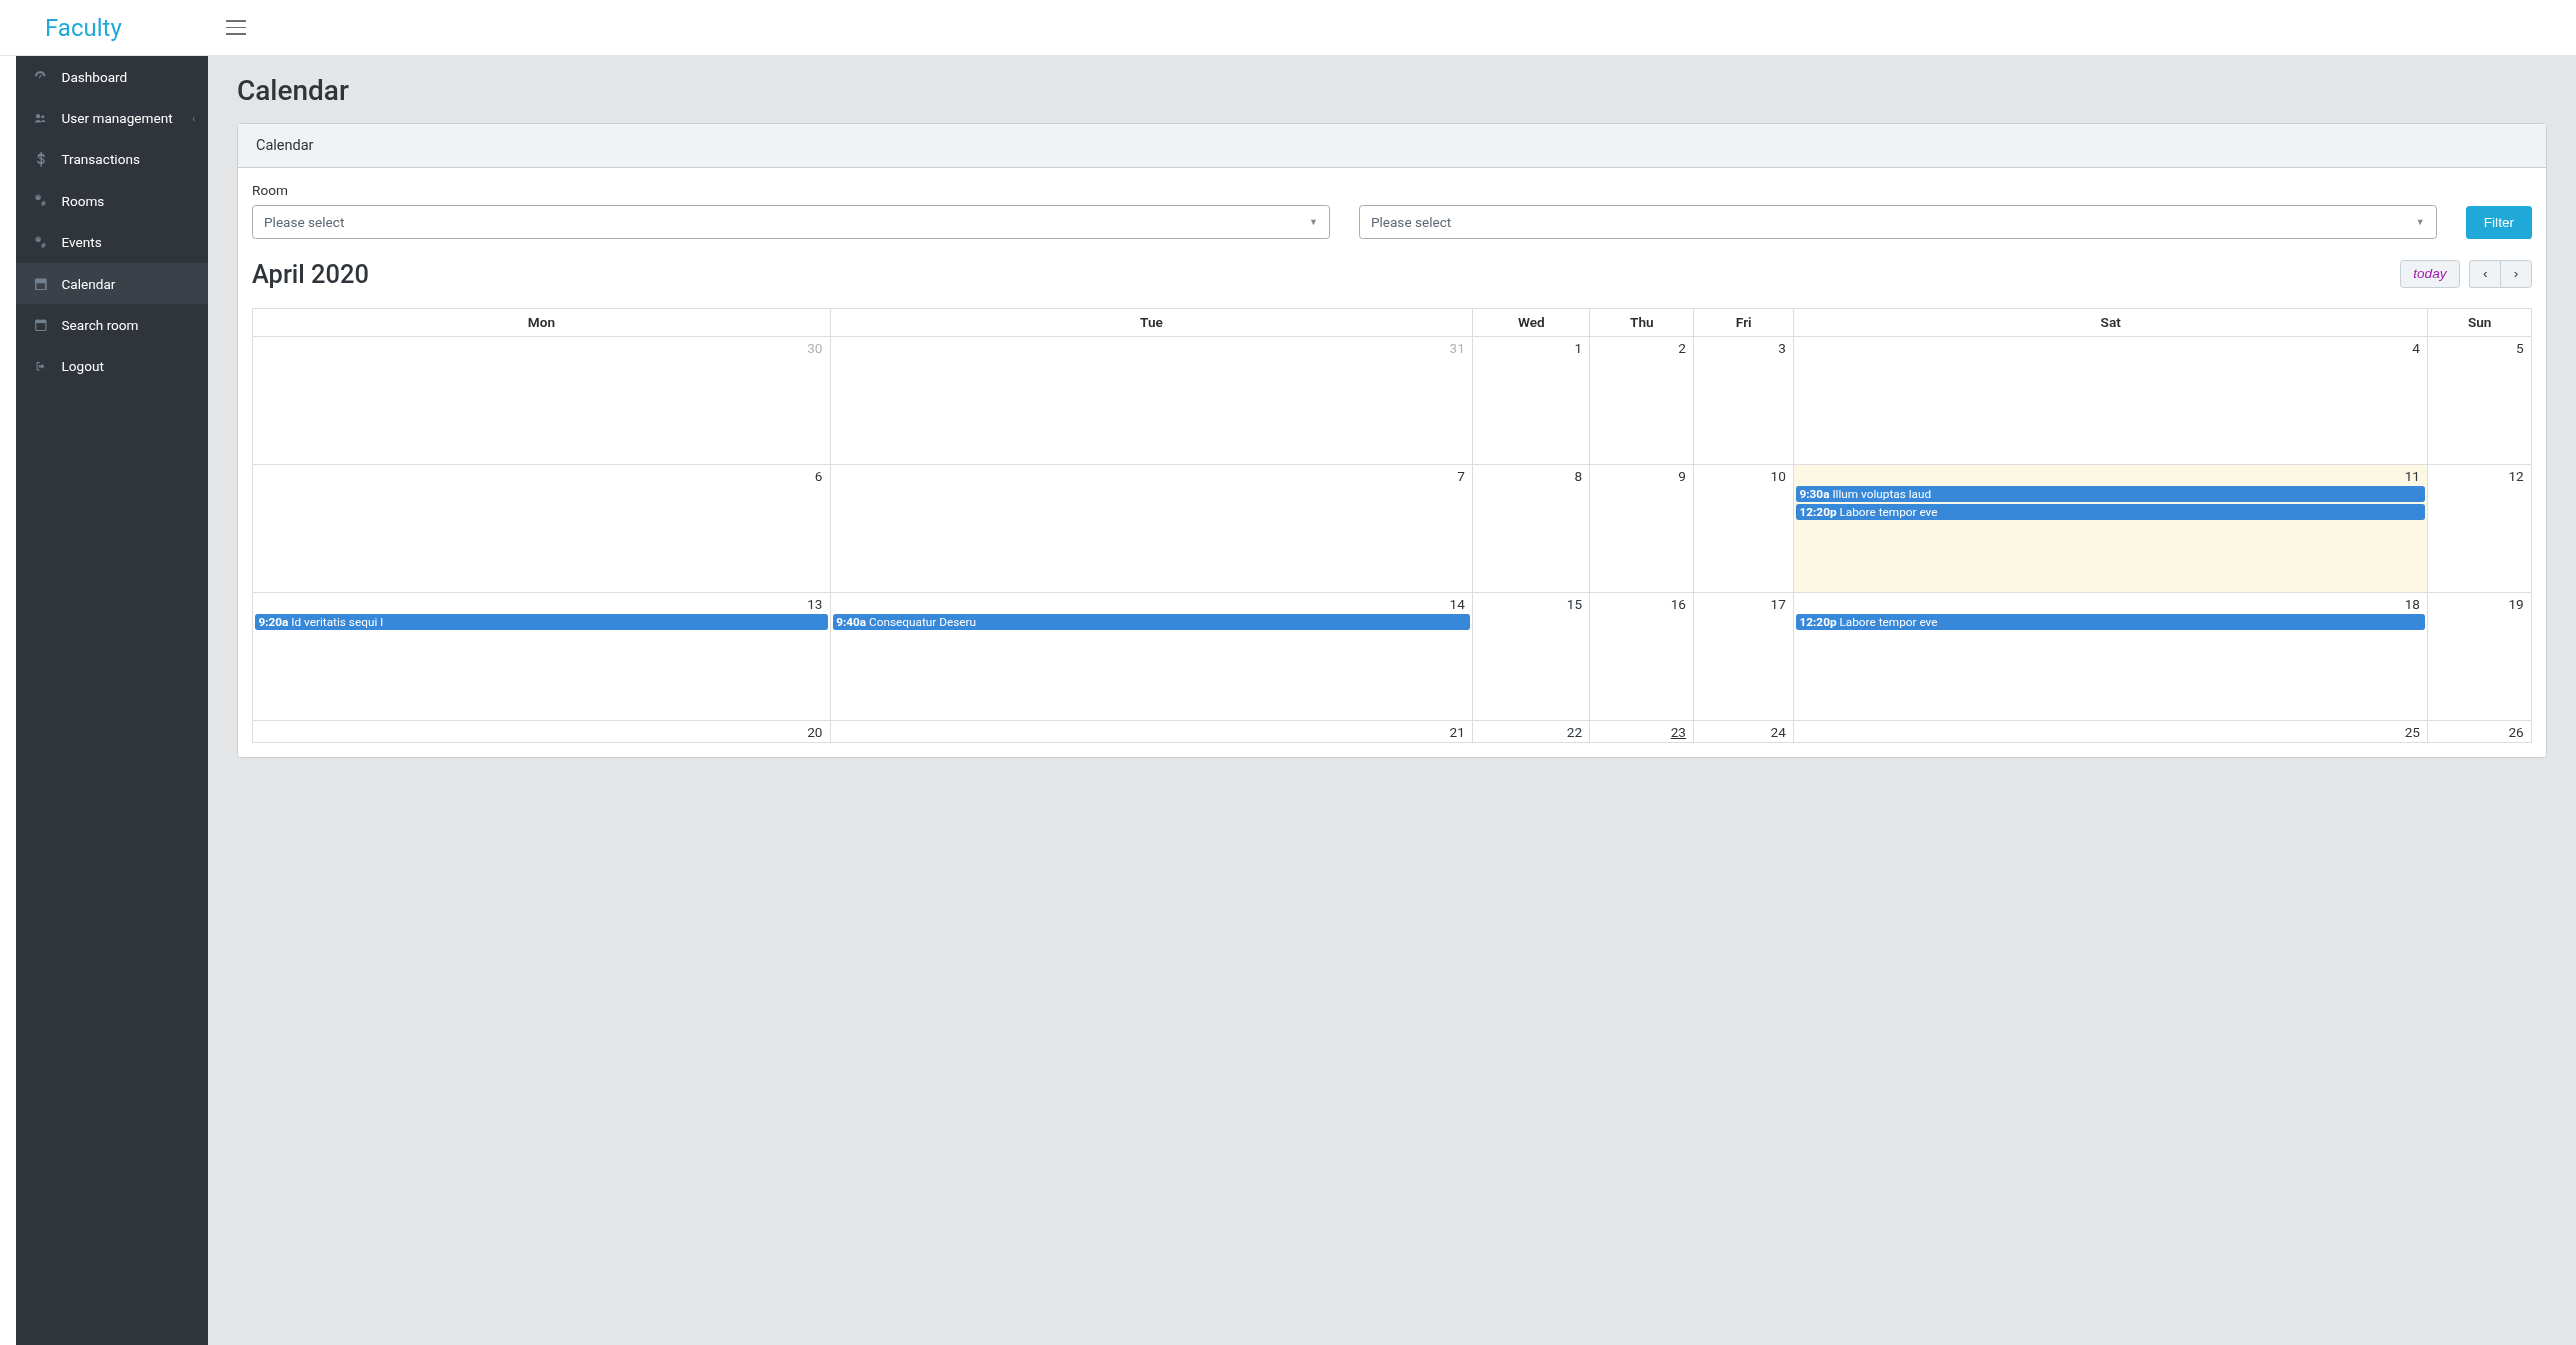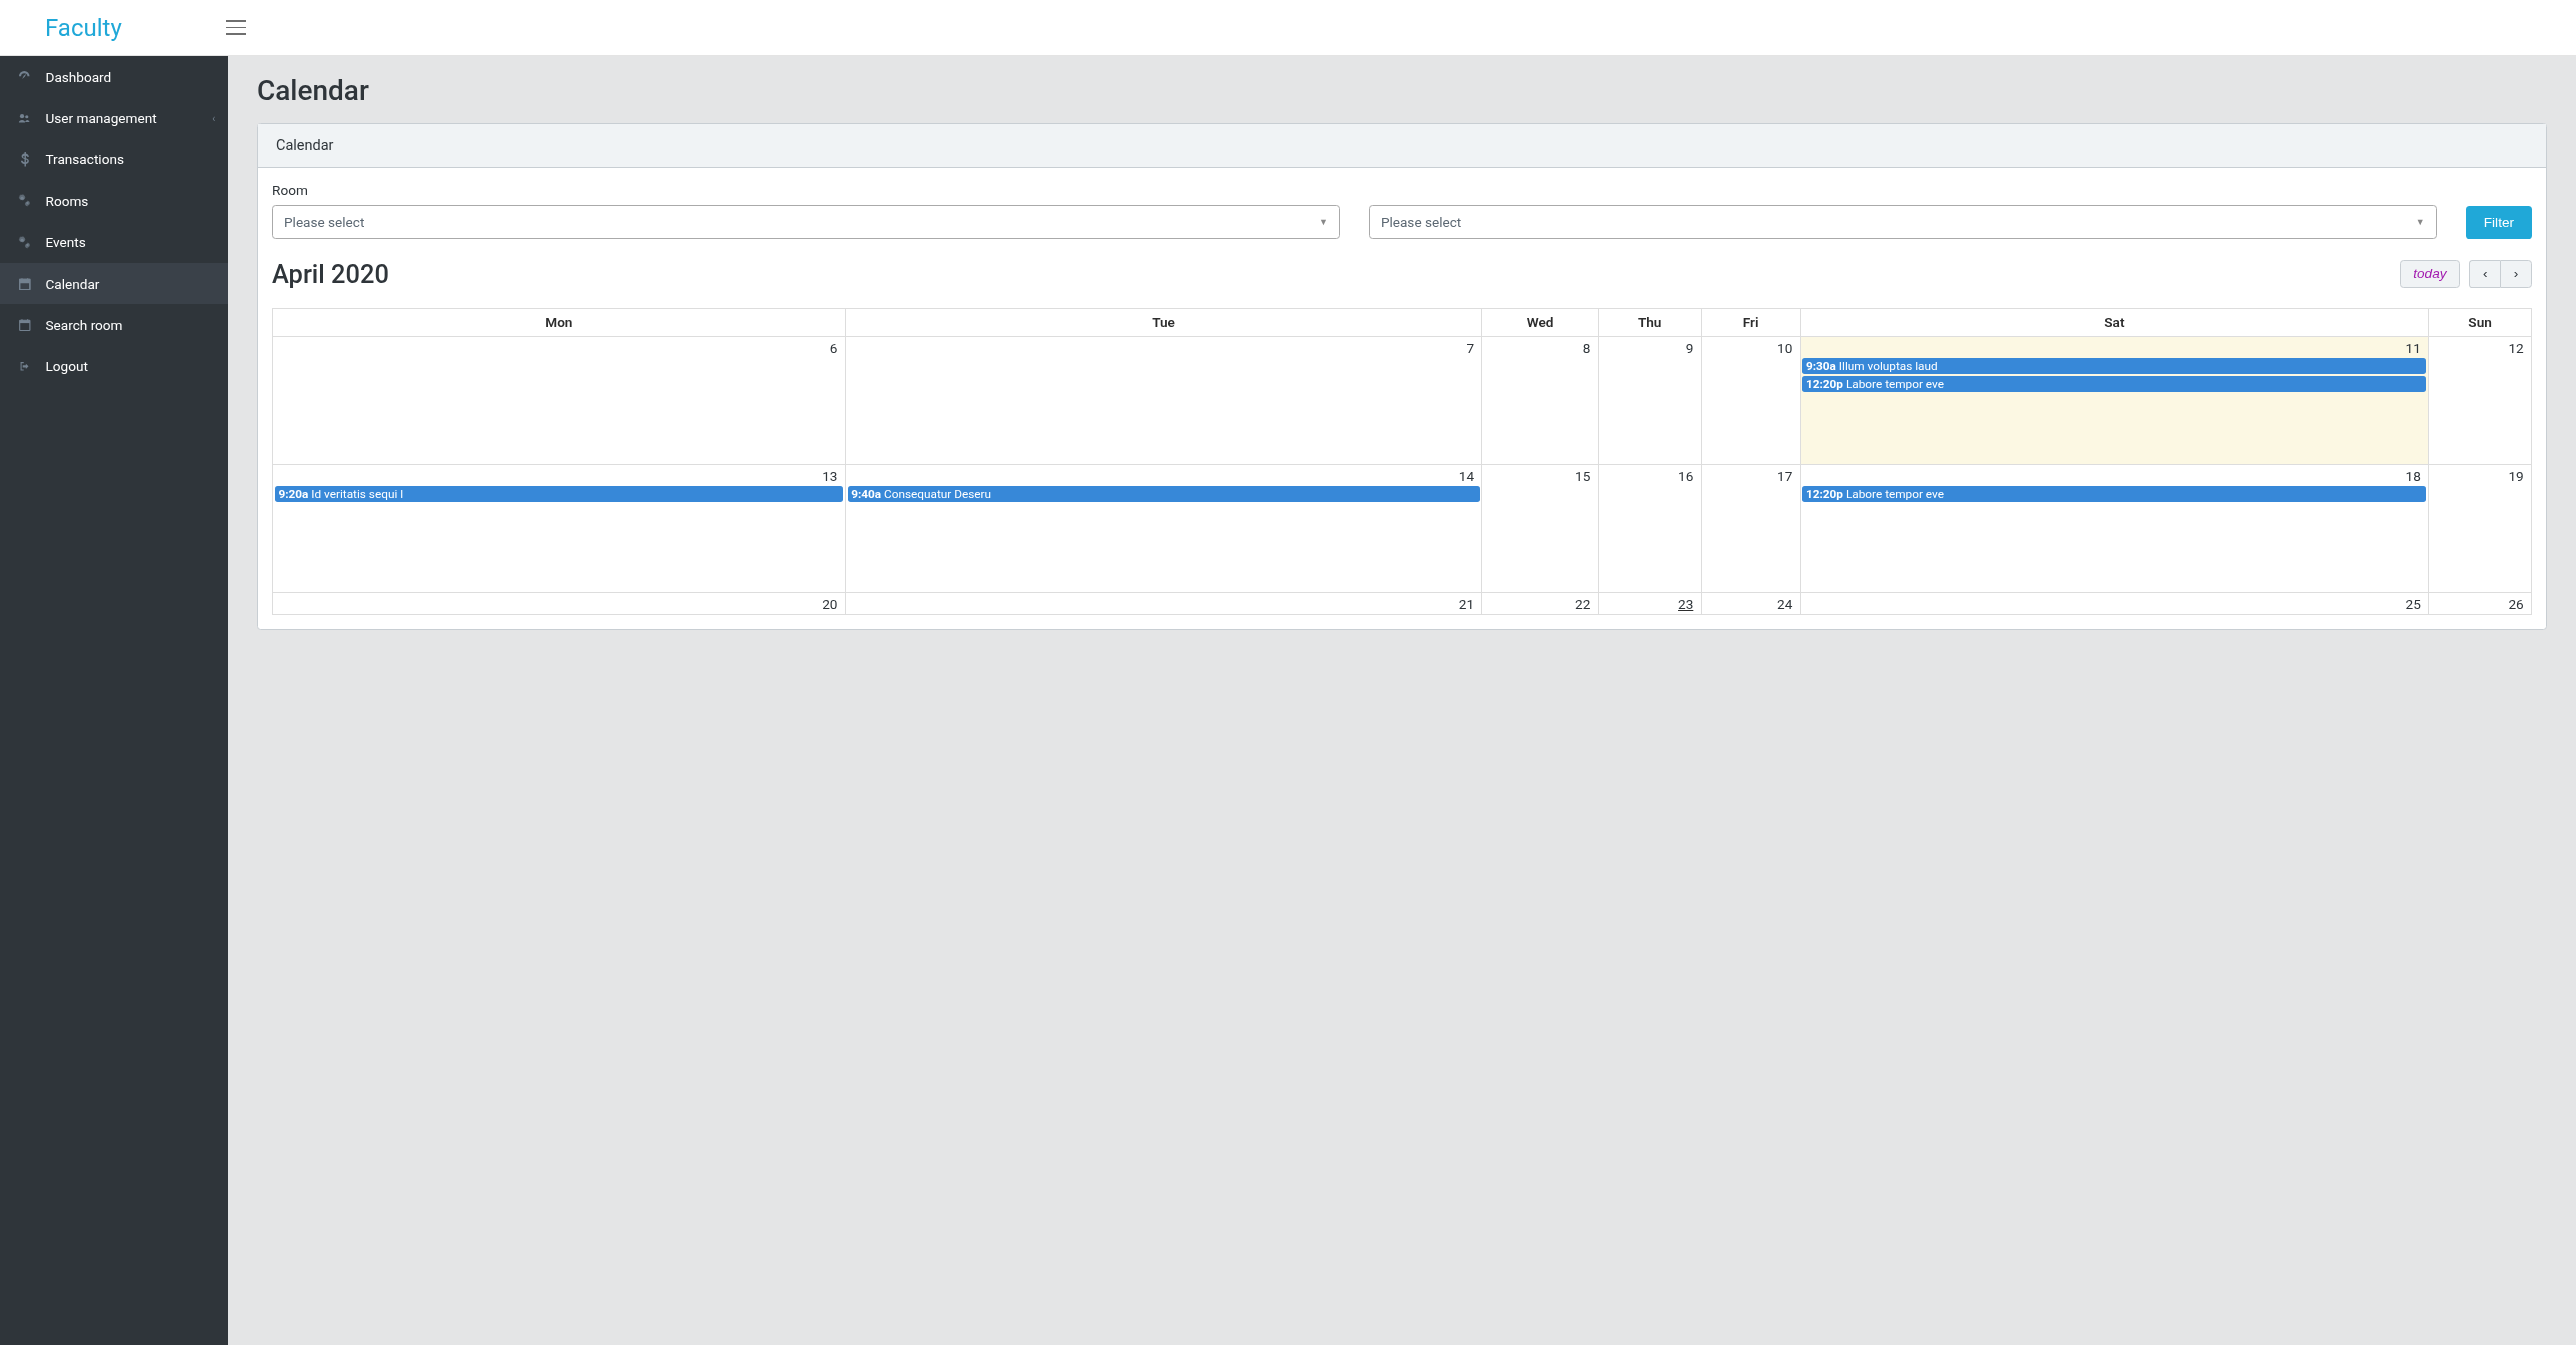--- a/index.html
+++ b/index.html
@@ -39,25 +39,26 @@
     height: 1.8px;
     background: #6f6f6f;
     width: 20px;
   }
 
   
   .layout { display: flex; height: calc(100% - 56px); }
 
   
   .sidebar {
-    width: 228px;
+    width: 192px;
     background: #2f353a;
     color: #fff;
     flex-shrink: 0;
     padding-top: 0;
+    margin-left: 16px;
   }
   .nav-item {
     display: flex;
     align-items: center;
     padding: 12.7px 14.5px;
     font-size: 13.6px;
     color: #fff;
     cursor: pointer;
     position: relative;
   }
@@ -364,20 +365,43 @@
                 <th>Wed</th>
                 <th>Thu</th>
                 <th>Fri</th>
                 <th>Sat</th>
                 <th>Sun</th>
               </tr>
           </thead>
           <tbody id="cal-body">
               <tr>
                 <td>
+                  <div class="daynum other">30</div>
+                </td>
+                <td>
+                  <div class="daynum other">31</div>
+                </td>
+                <td>
+                  <div class="daynum">1</div>
+                </td>
+                <td>
+                  <div class="daynum">2</div>
+                </td>
+                <td>
+                  <div class="daynum">3</div>
+                </td>
+                <td>
+                  <div class="daynum">4</div>
+                </td>
+                <td>
+                  <div class="daynum">5</div>
+                </td>
+              </tr>
+              <tr>
+                <td>
                   <div class="daynum">6</div>
                 </td>
                 <td>
                   <div class="daynum">7</div>
                 </td>
                 <td>
                   <div class="daynum">8</div>
                 </td>
                 <td>
                   <div class="daynum">9</div>

